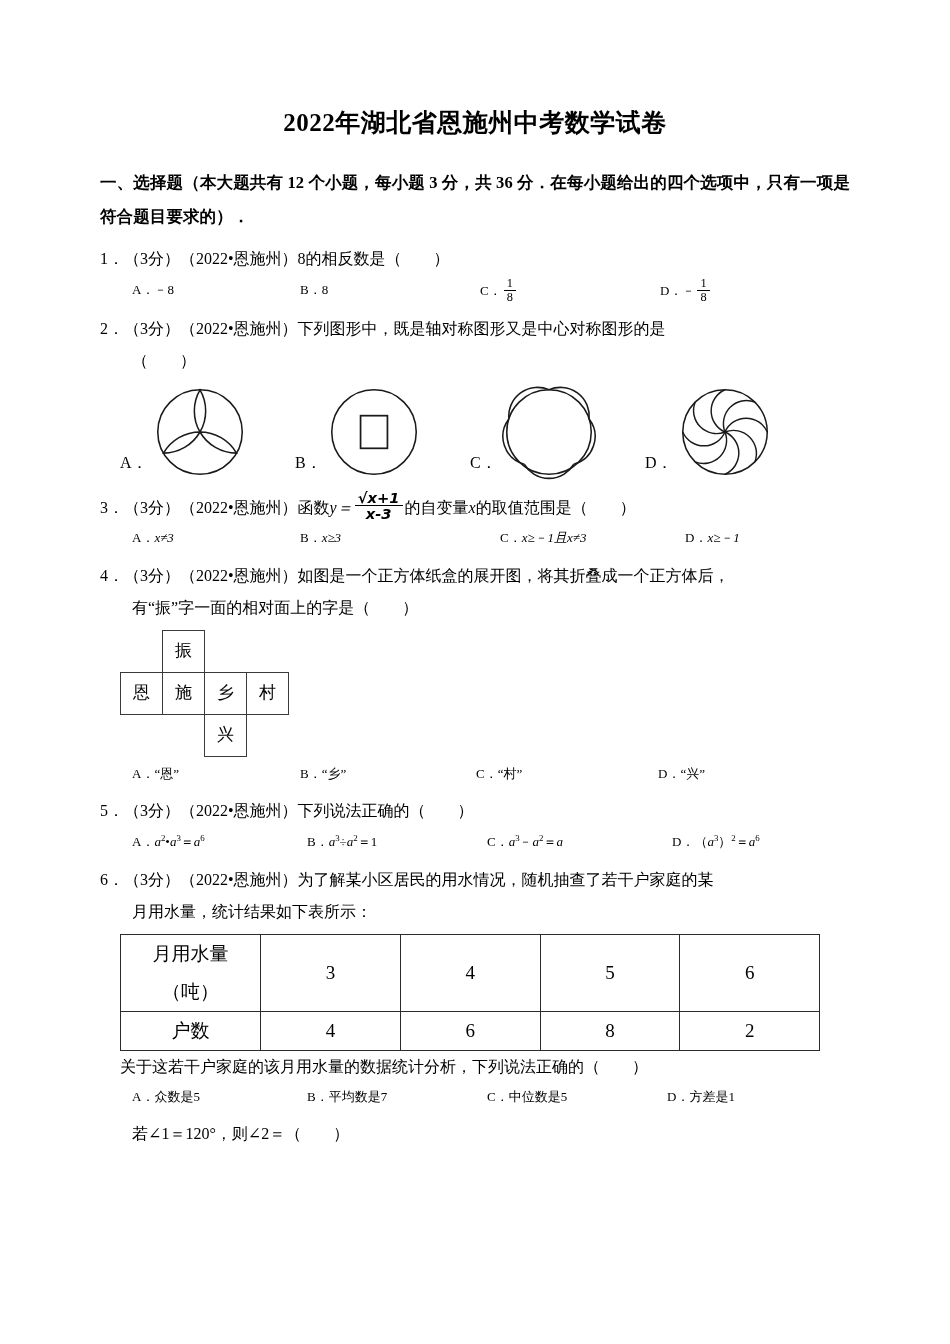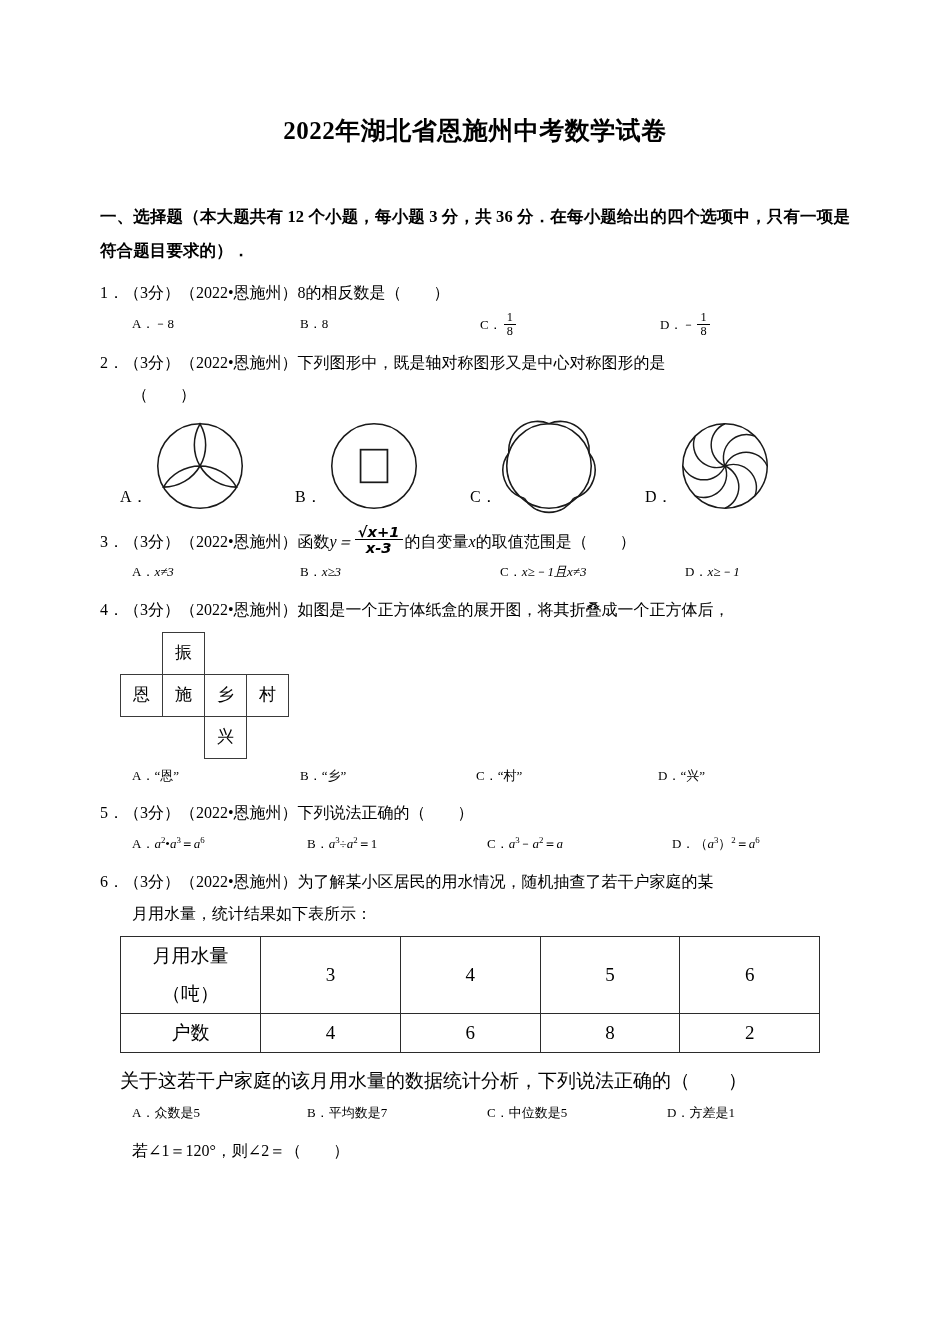--- a/index.html
+++ b/index.html
@@ -10,38 +10,38 @@
     background: #ffffff;
     font-family: "Liberation Serif", "DejaVu Serif", serif;
     color: #000000;
     position: relative;
     overflow: hidden;
   }
   .page {
     position: relative;
     width: 950px;
     height: 1344px;
-    padding: 8px 100px;
+    padding: 0 100px;
     border-radius: 10px;
   }
   .doc-title {
     text-align: center;
     font-size: 25px;
     font-weight: bold;
     letter-spacing: 0.5px;
     margin: 0;
     padding-top: 108px;
     line-height: 1.2;
     font-family: "Liberation Serif", "DejaVu Serif", serif;
   }
   .section-head {
     font-size: 16.5px;
     font-weight: bold;
     line-height: 2.05;
-    margin-top: 54px;
+    margin-top: 28px;
     text-align: justify;
     letter-spacing: 0.1px;
   }
   .q {
     font-size: 16px;
     line-height: 2.0;
     margin-top: 9px;
     position: relative;
   }
   .q-line { display: block; }
@@ -113,21 +113,21 @@
   }
   table.dtable td {
     border: 1.2px solid #2b2b2b;
     height: 33px;
     text-align: center;
     vertical-align: middle;
     font-size: 19px;
     padding: 0 4px;
   }
   table.dtable td.head-cell { width: 140px; }
-  .tail-note { padding-left: 20px; font-size: 19px; line-height: 1.9; margin-top: 10px; }
+  .tail-note { padding-left: 20px; font-size: 16px; line-height: 1.9; margin-top: 1px; }
 </style>
 </head>
 <body>
 
 <div class="page">
 
   <h1 class="doc-title">2022年湖北省恩施州中考数学试卷</h1>
 
   <div class="section-head">一、选择题（本大题共有 12 个小题，每小题 3 分，共 36 分．在每小题给出的四个选项中，只有一项是符合题目要求的）．</div>
 
@@ -203,20 +203,21 @@
     </span>
     <span class="opts">
       <span class="opt" style="width:168px"><span>A．</span><span class="ital">x≠3</span></span><span class="opt" style="width:200px"><span>B．</span><span class="ital">x≥3</span></span><span class="opt" style="width:185px"><span>C．</span><span class="ital">x≥﹣1且x≠3</span></span><span class="opt"><span>D．</span><span class="ital">x≥﹣1</span></span>
     </span>
   </div>
 
   <div class="q">
     <span class="q-line">
       <span class="num">4．</span><span>（3分）</span><span>（2022•恩施州）</span><span>如图是一个正方体纸盒的展开图，将其折叠成一个正方体后，</span>
     </span>
+    <span class="q-indent">有“振”字一面的相对面上的字是（　　）</span>
 
     <div class="net-wrap">
       <table class="net">
         <tbody>
             <tr>
           <td class="off"></td>
           <td class="on">振</td>
           <td class="off"></td>
           <td class="off"></td>
         </tr>

